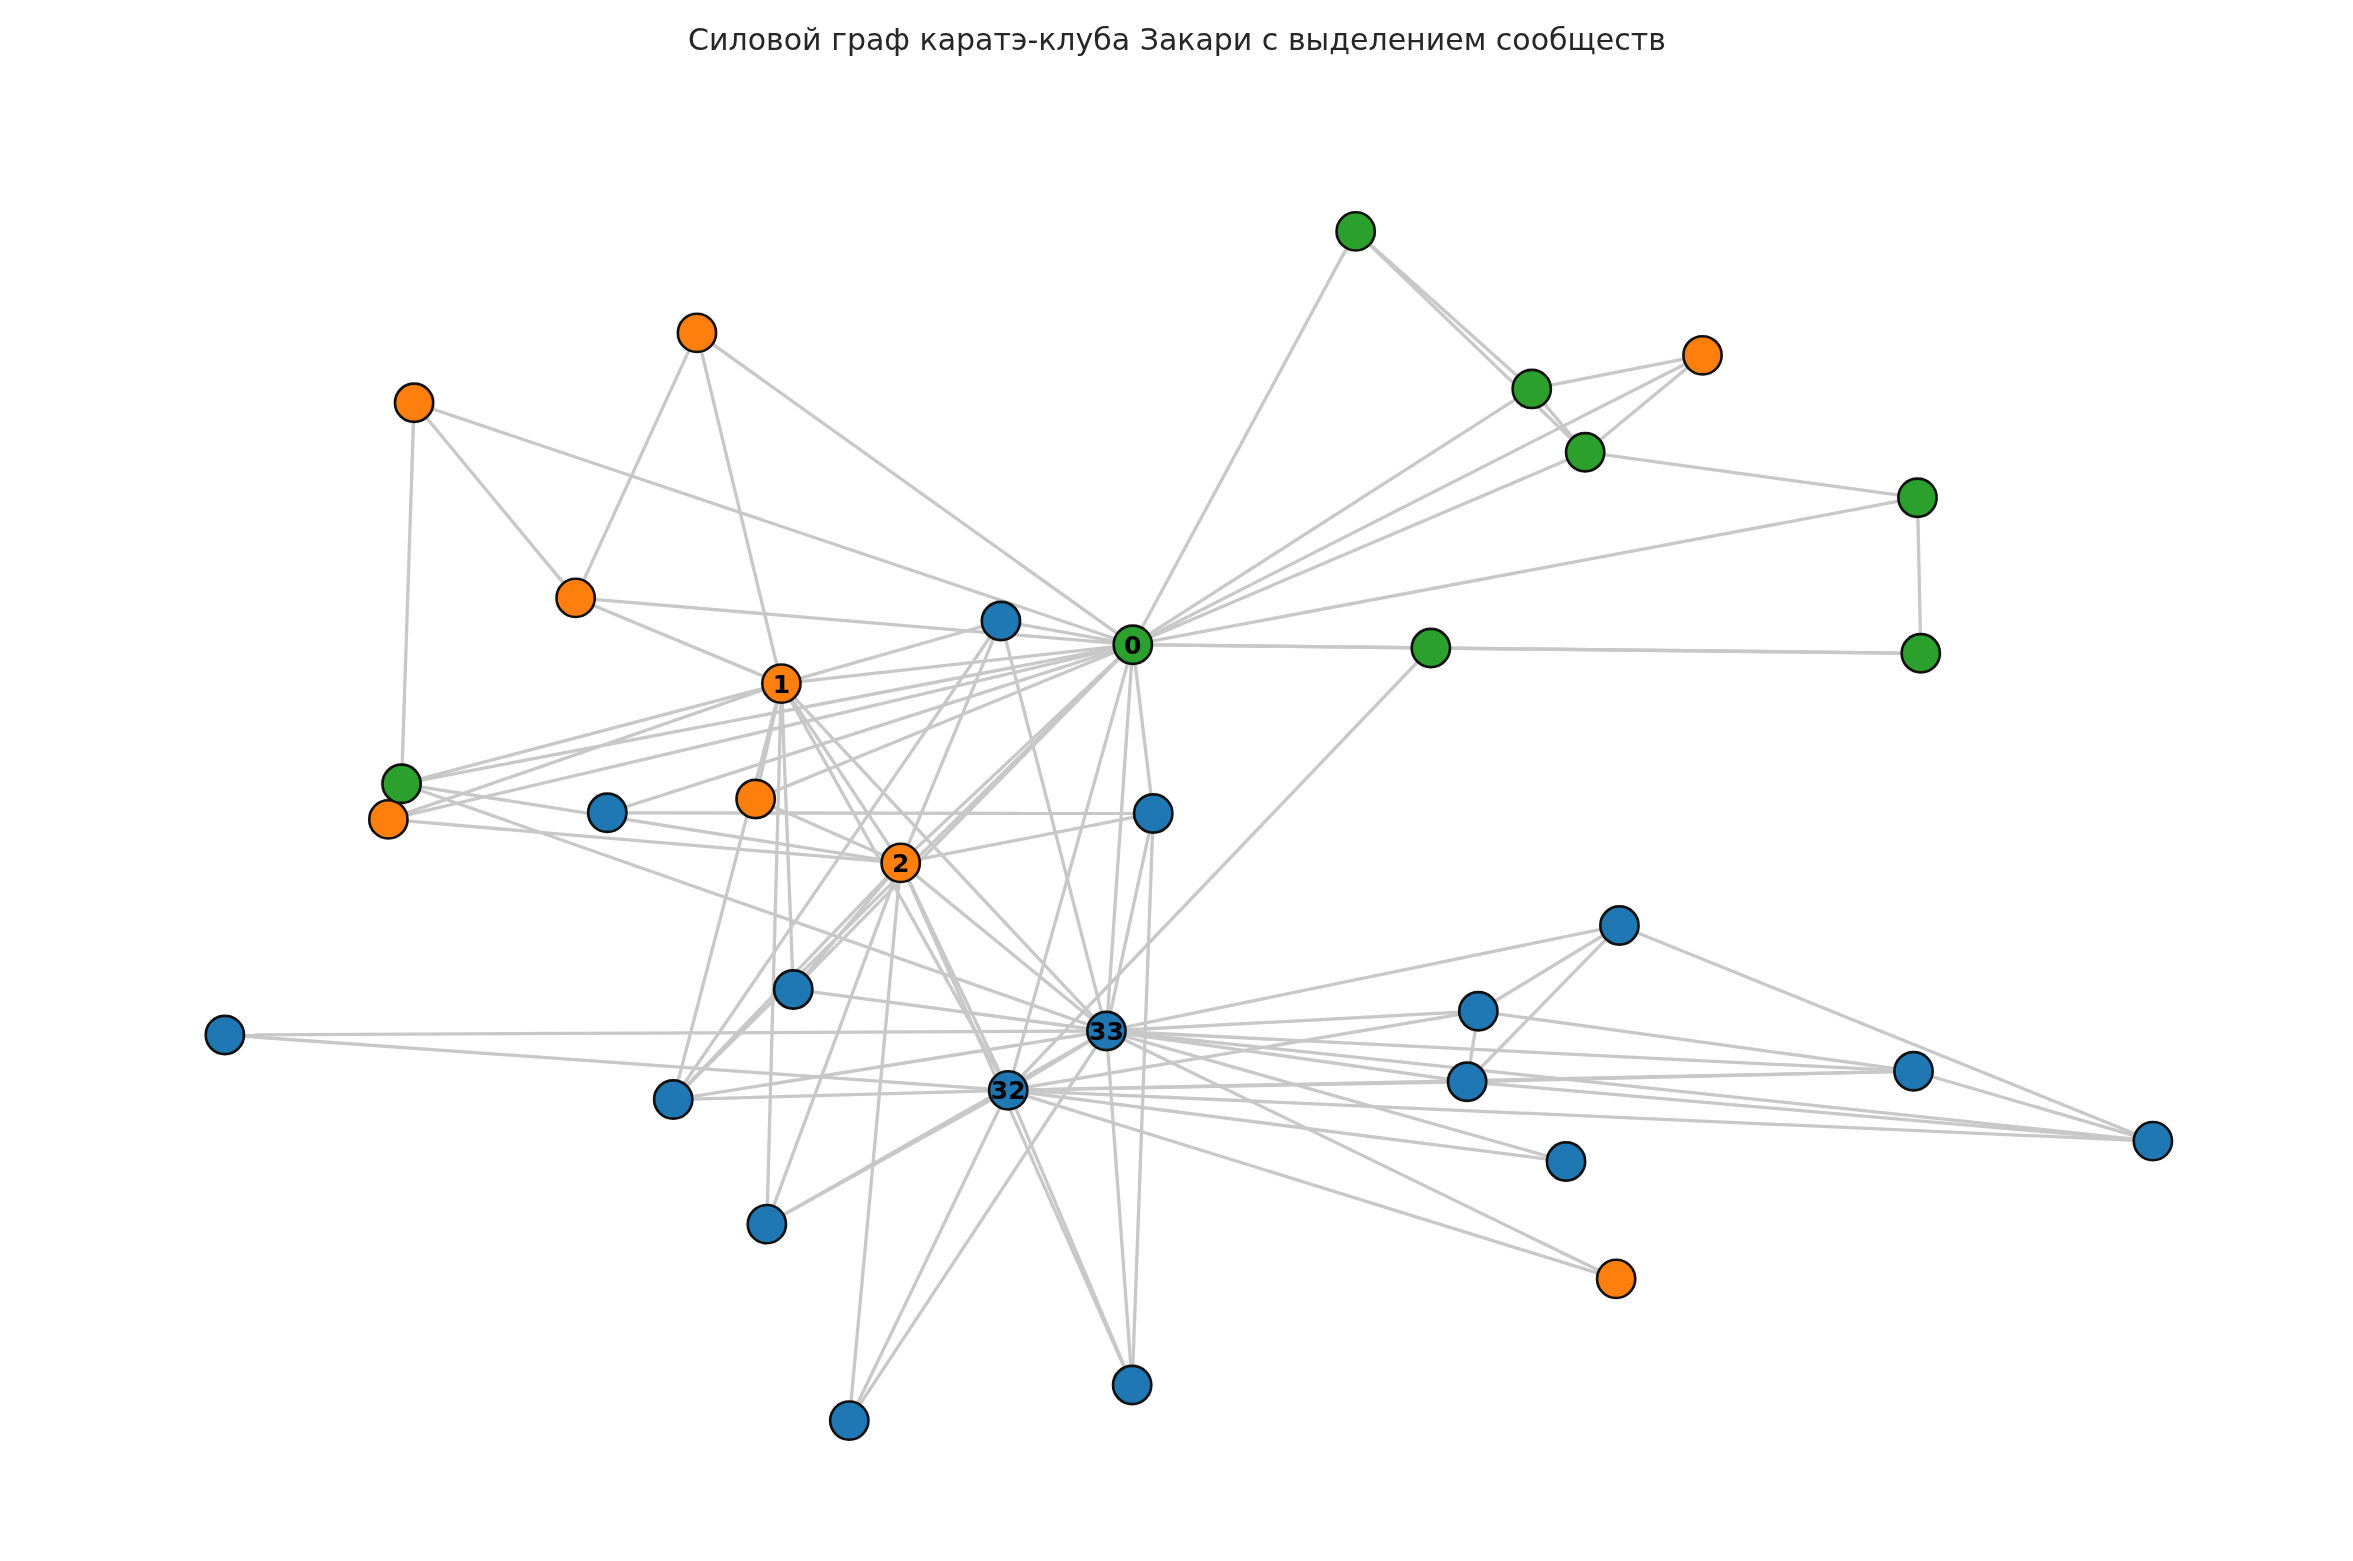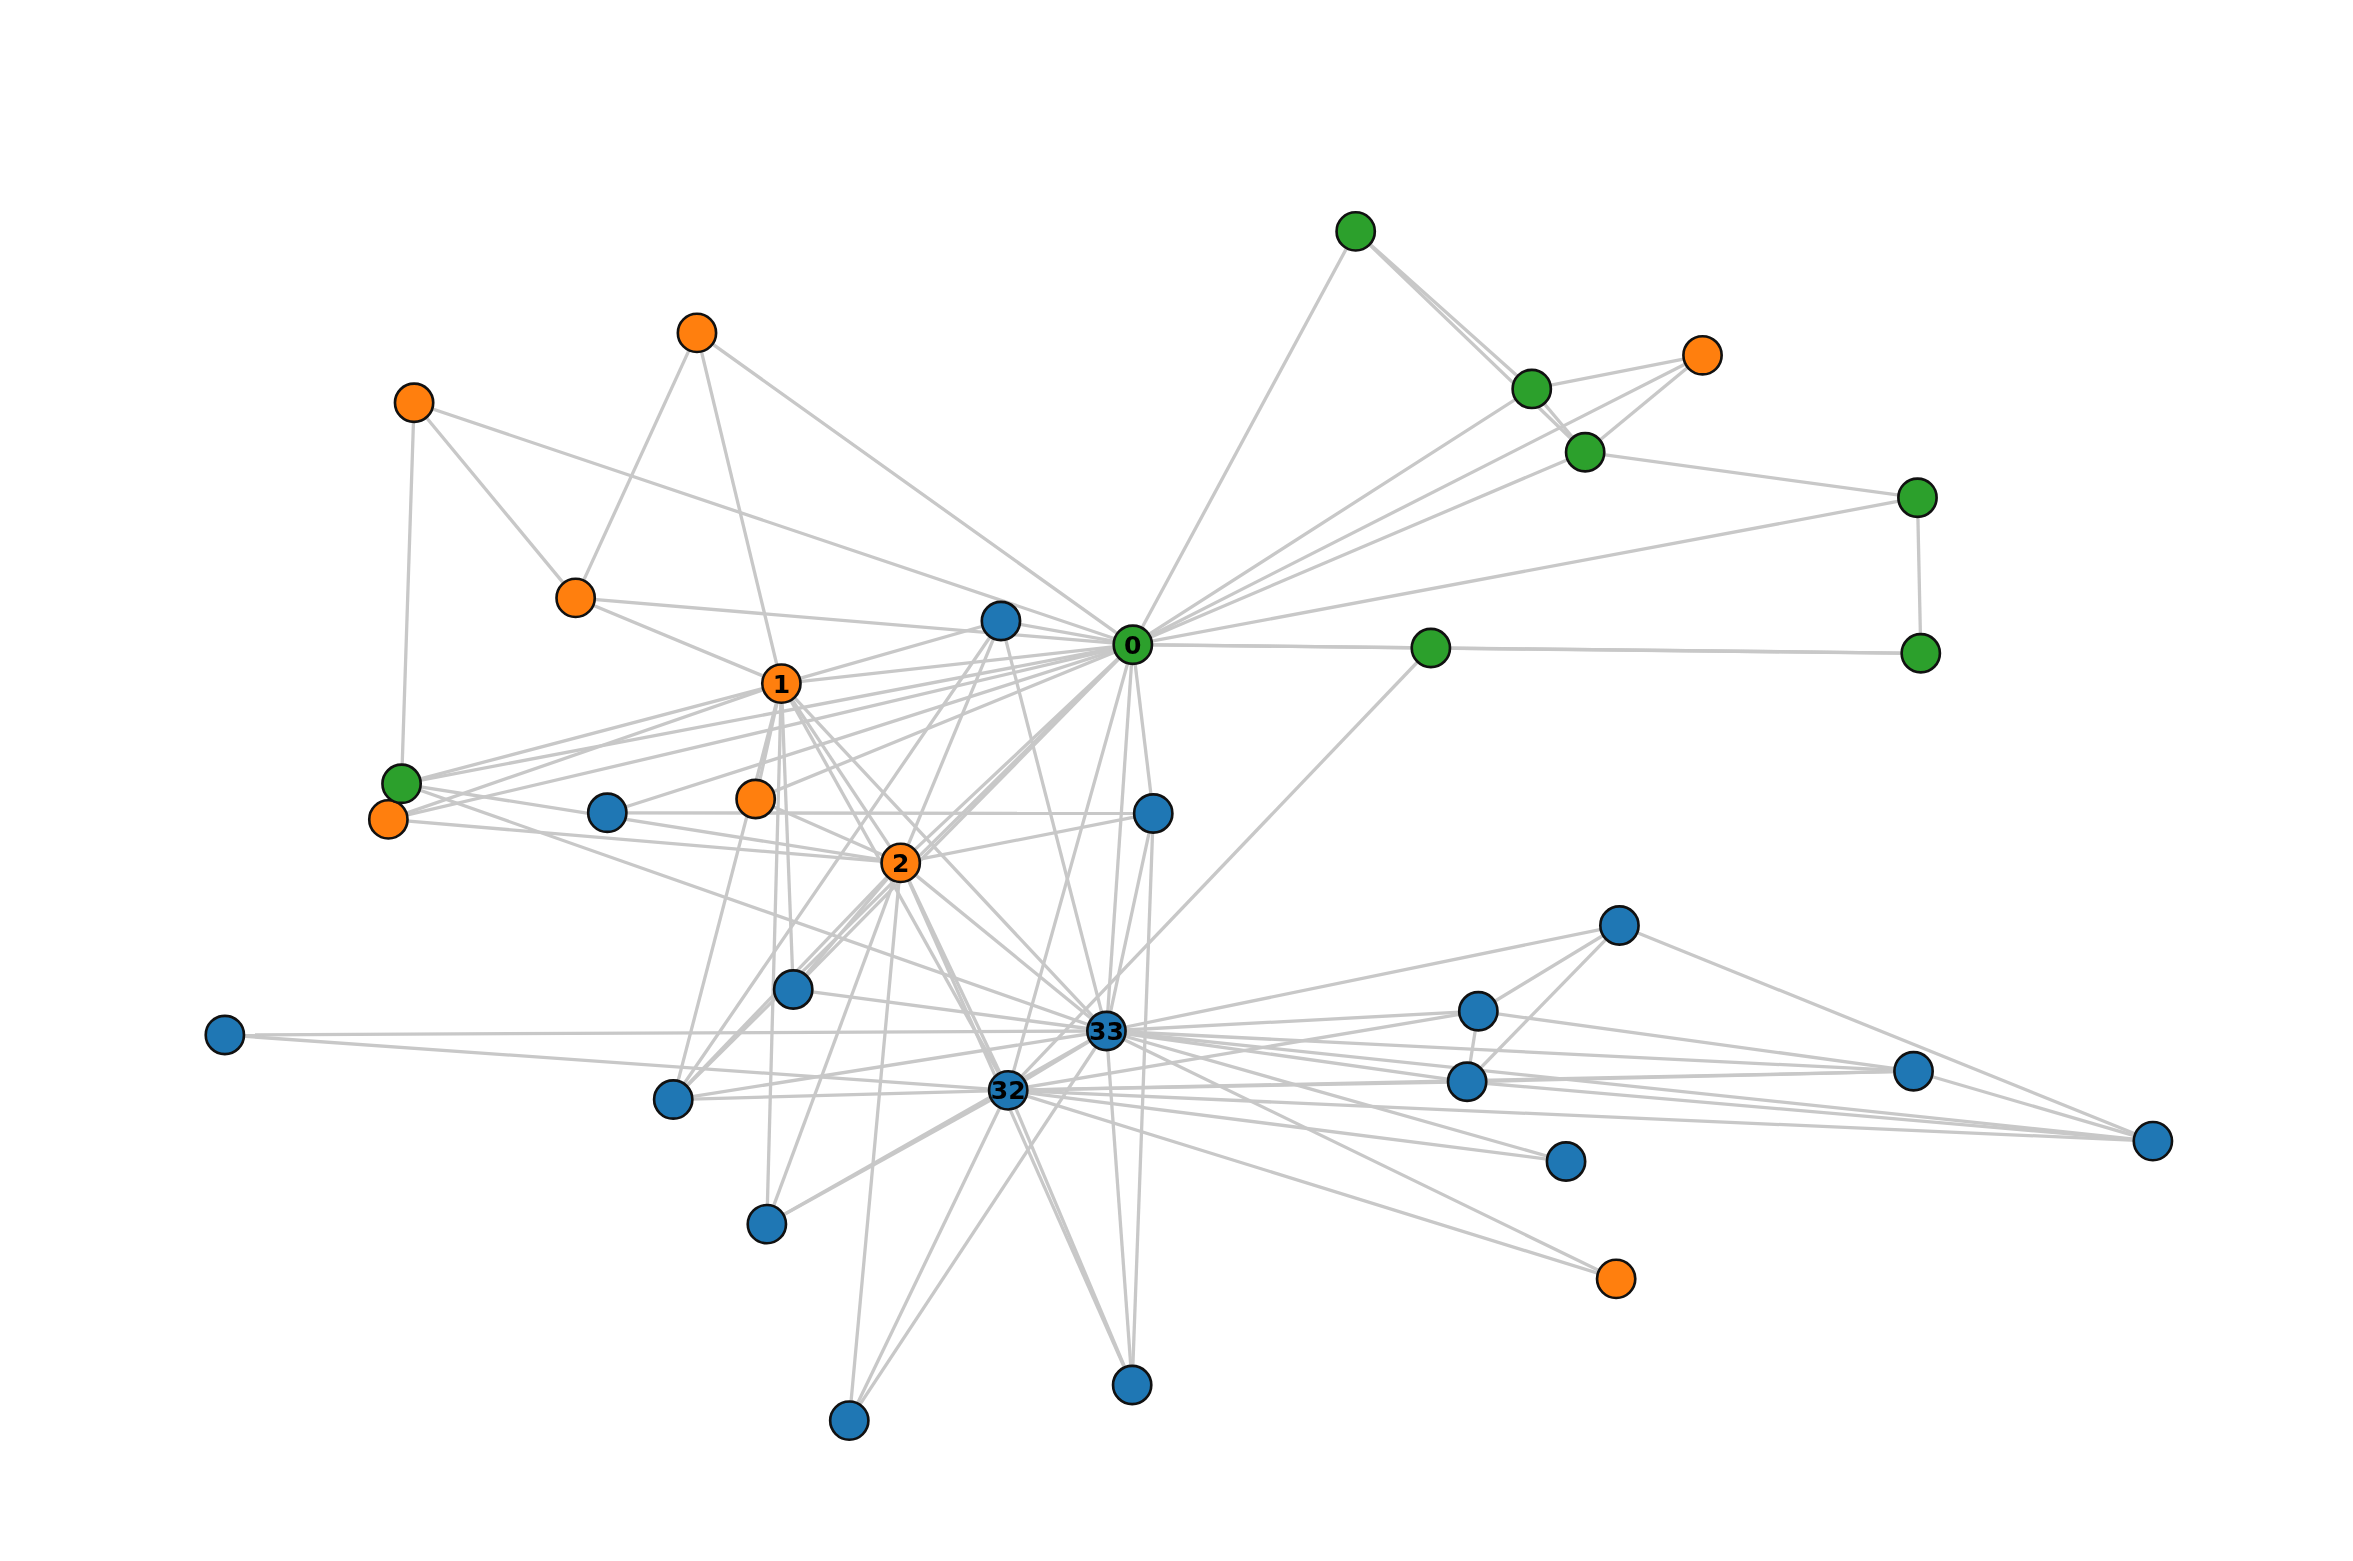--- a/index.html
+++ b/index.html
@@ -57,20 +57,21 @@
     text-anchor: middle;
     dominant-baseline: central;
     pointer-events: none;
   }
 </style>
 </head>
 <body>
 
 <div id="figure">
 
+  <div id="chart-title">Силовой граф каратэ-клуба Закари с выделением сообществ</div>
 
   <svg id="graph-canvas" viewBox="0 0 3570 2368" preserveAspectRatio="none">
     <g id="edges-layer">
         <line x1="1718" y1="978" x2="1185" y2="1037" class="edge-line" stroke="#c8c8c8" stroke-width="5"></line>
         <line x1="1718" y1="978" x2="1366" y2="1309" class="edge-line" stroke="#c8c8c8" stroke-width="5"></line>
         <line x1="1718" y1="978" x2="1518" y2="942" class="edge-line" stroke="#c8c8c8" stroke-width="5"></line>
         <line x1="1718" y1="978" x2="873" y2="907" class="edge-line" stroke="#c8c8c8" stroke-width="5"></line>
         <line x1="1718" y1="978" x2="1057" y2="505" class="edge-line" stroke="#c8c8c8" stroke-width="5"></line>
         <line x1="1718" y1="978" x2="628" y2="611" class="edge-line" stroke="#c8c8c8" stroke-width="5"></line>
         <line x1="1718" y1="978" x2="2056" y2="351" class="edge-line" stroke="#c8c8c8" stroke-width="5"></line>

